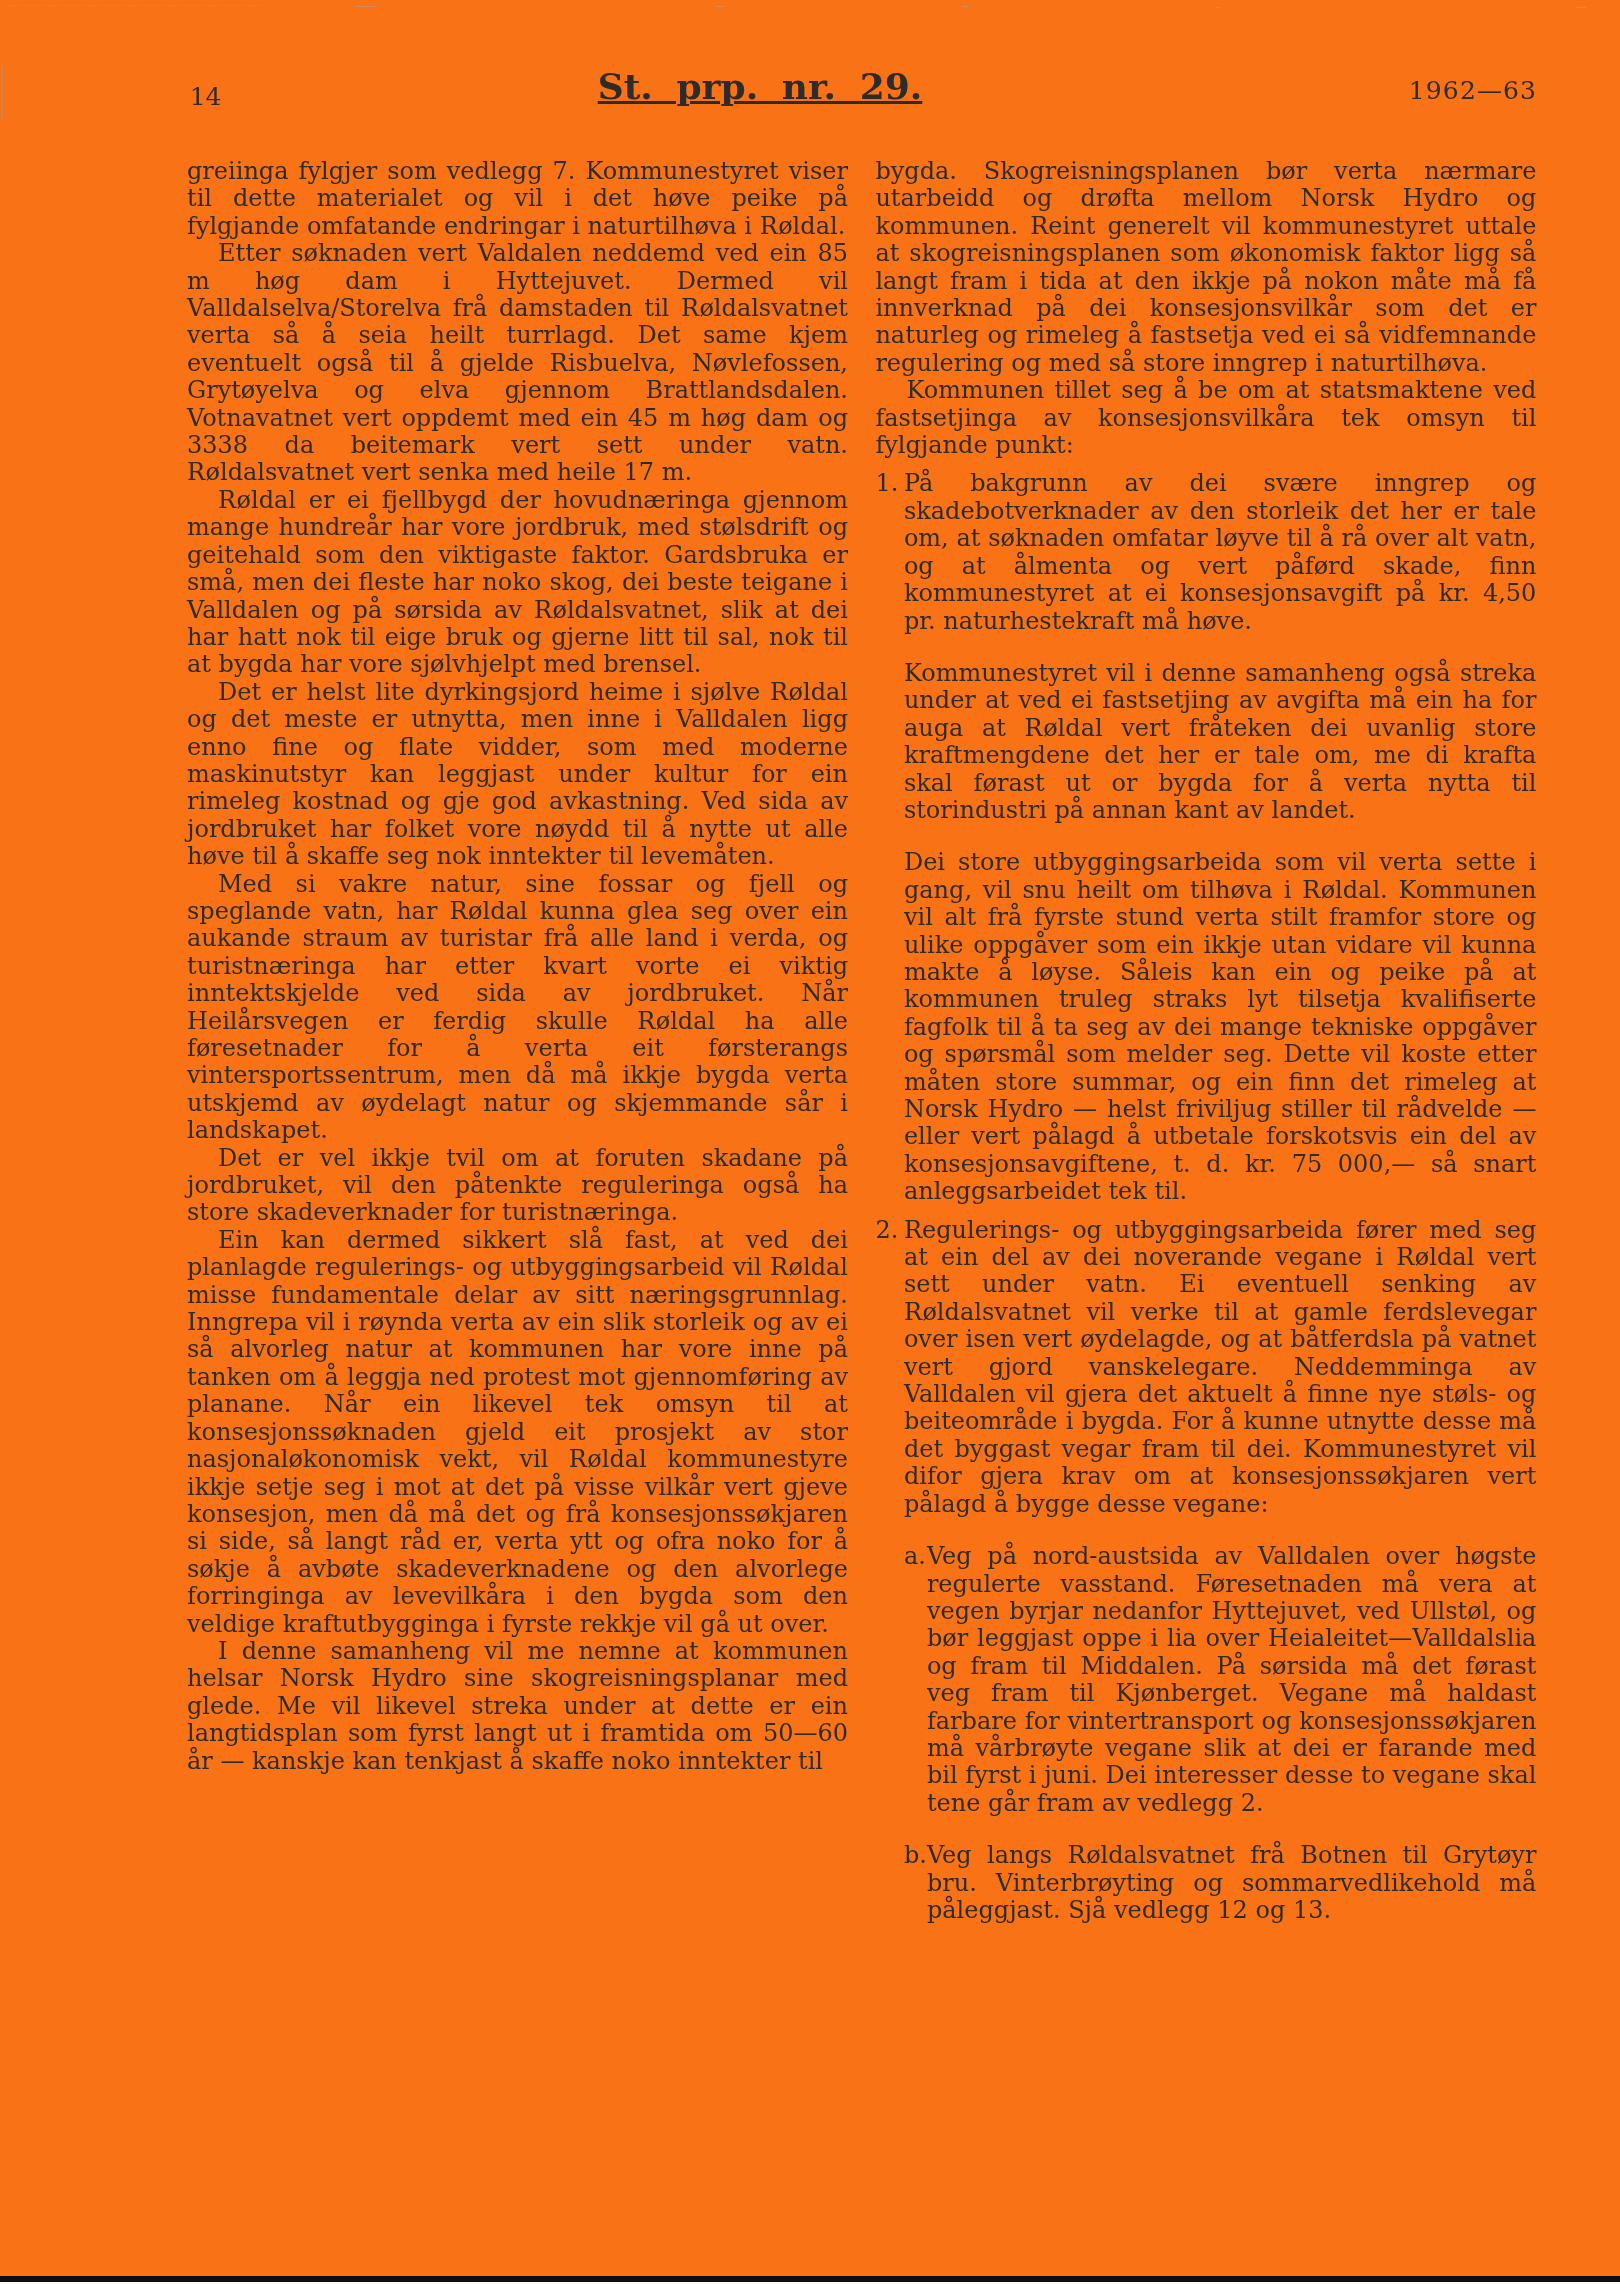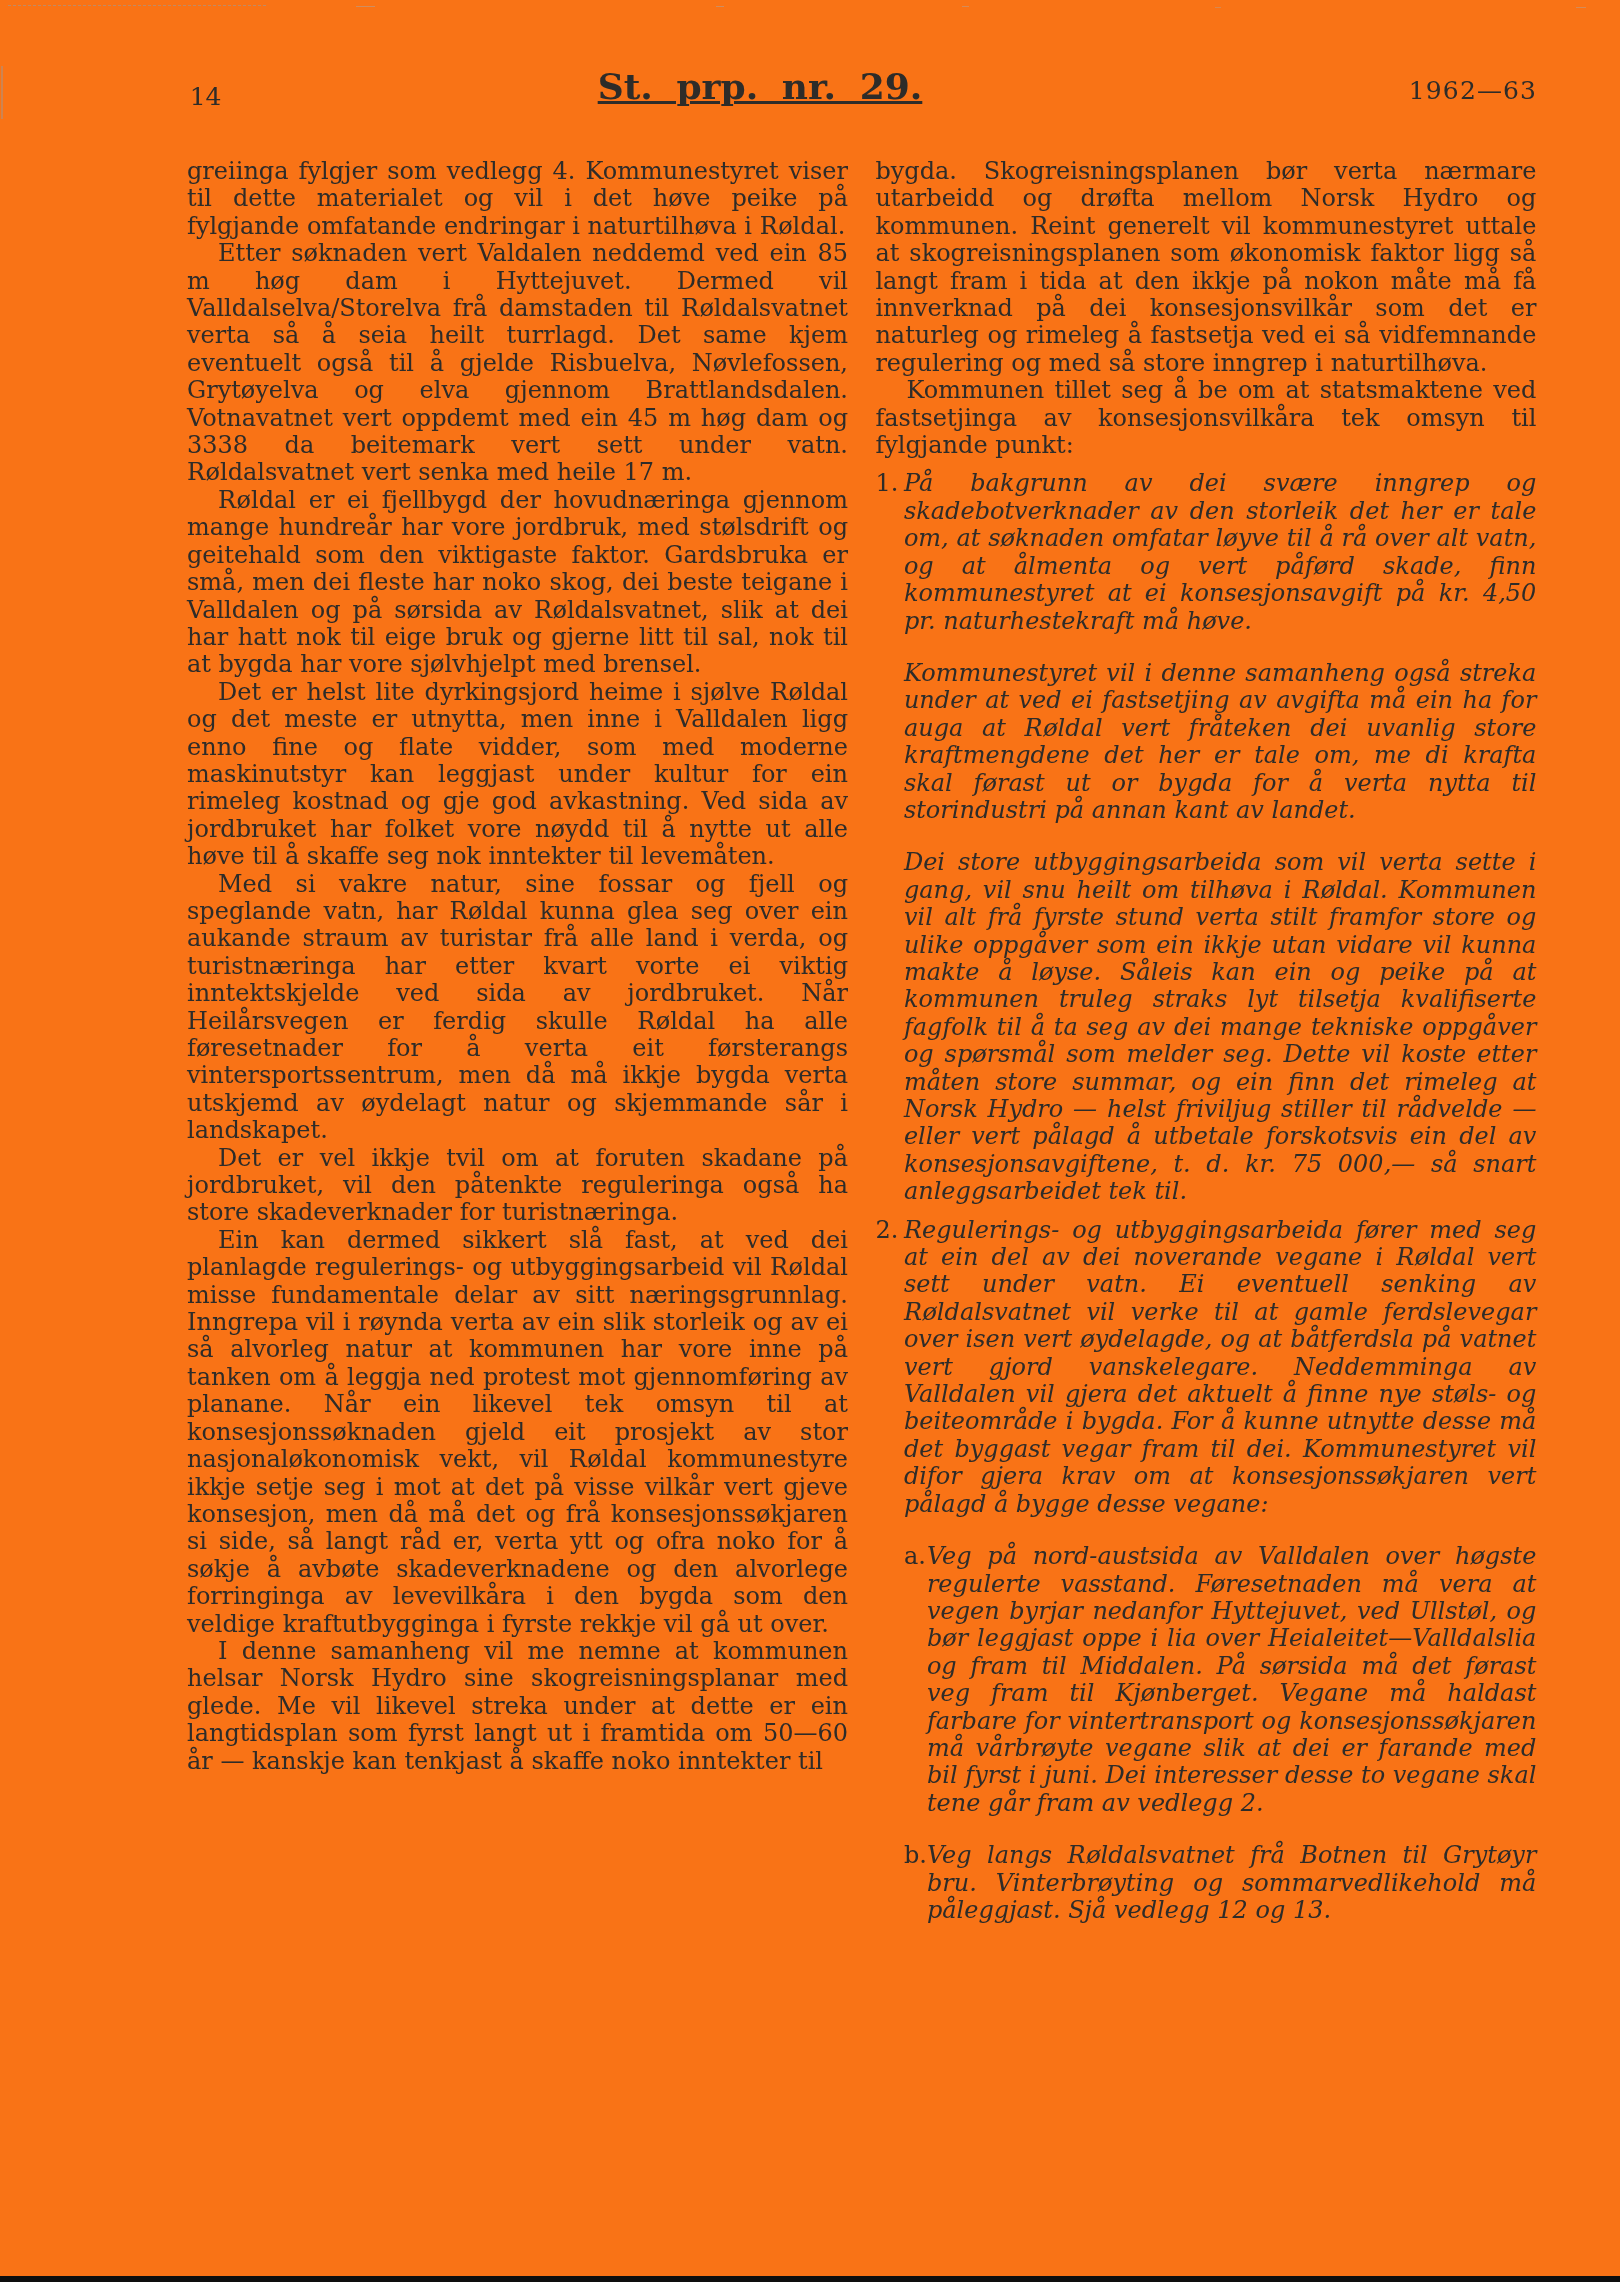--- a/index.html
+++ b/index.html
@@ -30,21 +30,21 @@
     font-size:24px; line-height:27.4px; text-align:justify;
   }
   .col { width:661px; }
 
   p { margin:0; text-indent:31px; }
   p.cont { text-indent:0; }
 
   .li   { display:flex; margin-top:11px; }
   .mk   { flex:0 0 28.5px; }
   .ibody{ flex:1; min-width:0; }
-  .ibody p { text-indent:0;font-style:italic; }
+  .ibody p { text-indent:0; }
   .ibody p + p, .ibody .sub { margin-top:25px; }
   .sub  { display:flex; }
   .mk2  { flex:0 0 23px; }
   .sub p { flex:1; min-width:0; }
 
   
   .dash-line { position:absolute; top:5px;  left:7.7px;  width:258px; border-top:1.6px dashed #9a9a9a; opacity:.6; }
   .dash-a    { position:absolute; top:6px; left:356px;  width:18.7px; border-top:1.6px solid #a8a8a8; opacity:.5; }
   .dash-b    { position:absolute; top:6px; left:716px; width:7.7px; border-top:1.6px solid #a8a8a8; opacity:.5; }
   .dash-c    { position:absolute; top:6px; left:962px; width:6.6px; border-top:1.6px solid #a8a8a8; opacity:.45; }
@@ -71,21 +71,21 @@
     <div class="header">
       <div class="pageno">14</div>
       <div class="title">St. prp. nr. 29.</div>
       <div class="session">1962—63</div>
     </div>
 
 
     <div class="cols">
 
       <div class="col">
-        <p class="cont">greiinga fylgjer som vedlegg 4. Kommunestyret viser til dette materialet og vil i det høve peike på fylgjande omfatande endringar i naturtilhøva i Røldal.</p>
+        <p class="cont">greiinga fylgjer som vedlegg 7. Kommunestyret viser til dette materialet og vil i det høve peike på fylgjande omfatande endringar i naturtilhøva i Røldal.</p>
         <p>Etter søknaden vert Valdalen neddemd ved ein 85 m høg dam i Hyttejuvet. Dermed vil Valldalselva/Storelva frå damstaden til Røldalsvatnet verta så å seia heilt turrlagd. Det same kjem eventuelt også til å gjelde Risbuelva, Nøvlefossen, Grytøyelva og elva gjennom Brattlandsdalen. Votnavatnet vert oppdemt med ein 45 m høg dam og 3338 da beitemark vert sett under vatn. Røldalsvatnet vert senka med heile 17 m.</p>
         <p>Røldal er ei fjellbygd der hovudnæringa gjennom mange hundreår har vore jordbruk, med stølsdrift og geitehald som den viktigaste faktor. Gardsbruka er små, men dei fleste har noko skog, dei beste teigane i Valldalen og på sørsida av Røldalsvatnet, slik at dei har hatt nok til eige bruk og gjerne litt til sal, nok til at bygda har vore sjølvhjelpt med brensel.</p>
         <p>Det er helst lite dyrkingsjord heime i sjølve Røldal og det meste er utnytta, men inne i Valldalen ligg enno fine og flate vidder, som med moderne maskinutstyr kan leggjast under kultur for ein rimeleg kostnad og gje god avkastning. Ved sida av jordbruket har folket vore nøydd til å nytte ut alle høve til å skaffe seg nok inntekter til levemåten.</p>
         <p>Med si vakre natur, sine fossar og fjell og speglande vatn, har Røldal kunna glea seg over ein aukande straum av turistar frå alle land i verda, og turistnæringa har etter kvart vorte ei viktig inntektskjelde ved sida av jordbruket. Når Heilårsvegen er ferdig skulle Røldal ha alle føresetnader for å verta eit førsterangs vintersportssentrum, men då må ikkje bygda verta utskjemd av øydelagt natur og skjemmande sår i landskapet.</p>
         <p>Det er vel ikkje tvil om at foruten skadane på jordbruket, vil den påtenkte reguleringa også ha store skadeverknader for turistnæringa.</p>
         <p>Ein kan dermed sikkert slå fast, at ved dei planlagde regulerings- og utbyggingsarbeid vil Røldal misse fundamentale delar av sitt næringsgrunnlag. Inngrepa vil i røynda verta av ein slik storleik og av ei så alvorleg natur at kommunen har vore inne på tanken om å leggja ned protest mot gjennomføring av planane. Når ein likevel tek omsyn til at konsesjonssøknaden gjeld eit prosjekt av stor nasjonaløkonomisk vekt, vil Røldal kommunestyre ikkje setje seg i mot at det på visse vilkår vert gjeve konsesjon, men då må det og frå konsesjonssøkjaren si side, så langt råd er, verta ytt og ofra noko for å søkje å avbøte skadeverknadene og den alvorlege forringinga av levevilkåra i den bygda som den veldige kraftutbygginga i fyrste rekkje vil gå ut over.</p>
         <p>I denne samanheng vil me nemne at kommunen helsar Norsk Hydro sine skogreisningsplanar med glede. Me vil likevel streka under at dette er ein langtidsplan som fyrst langt ut i framtida om 50—60 år — kanskje kan tenkjast å skaffe noko inntekter til</p>
       </div>
 
       <div class="col">

